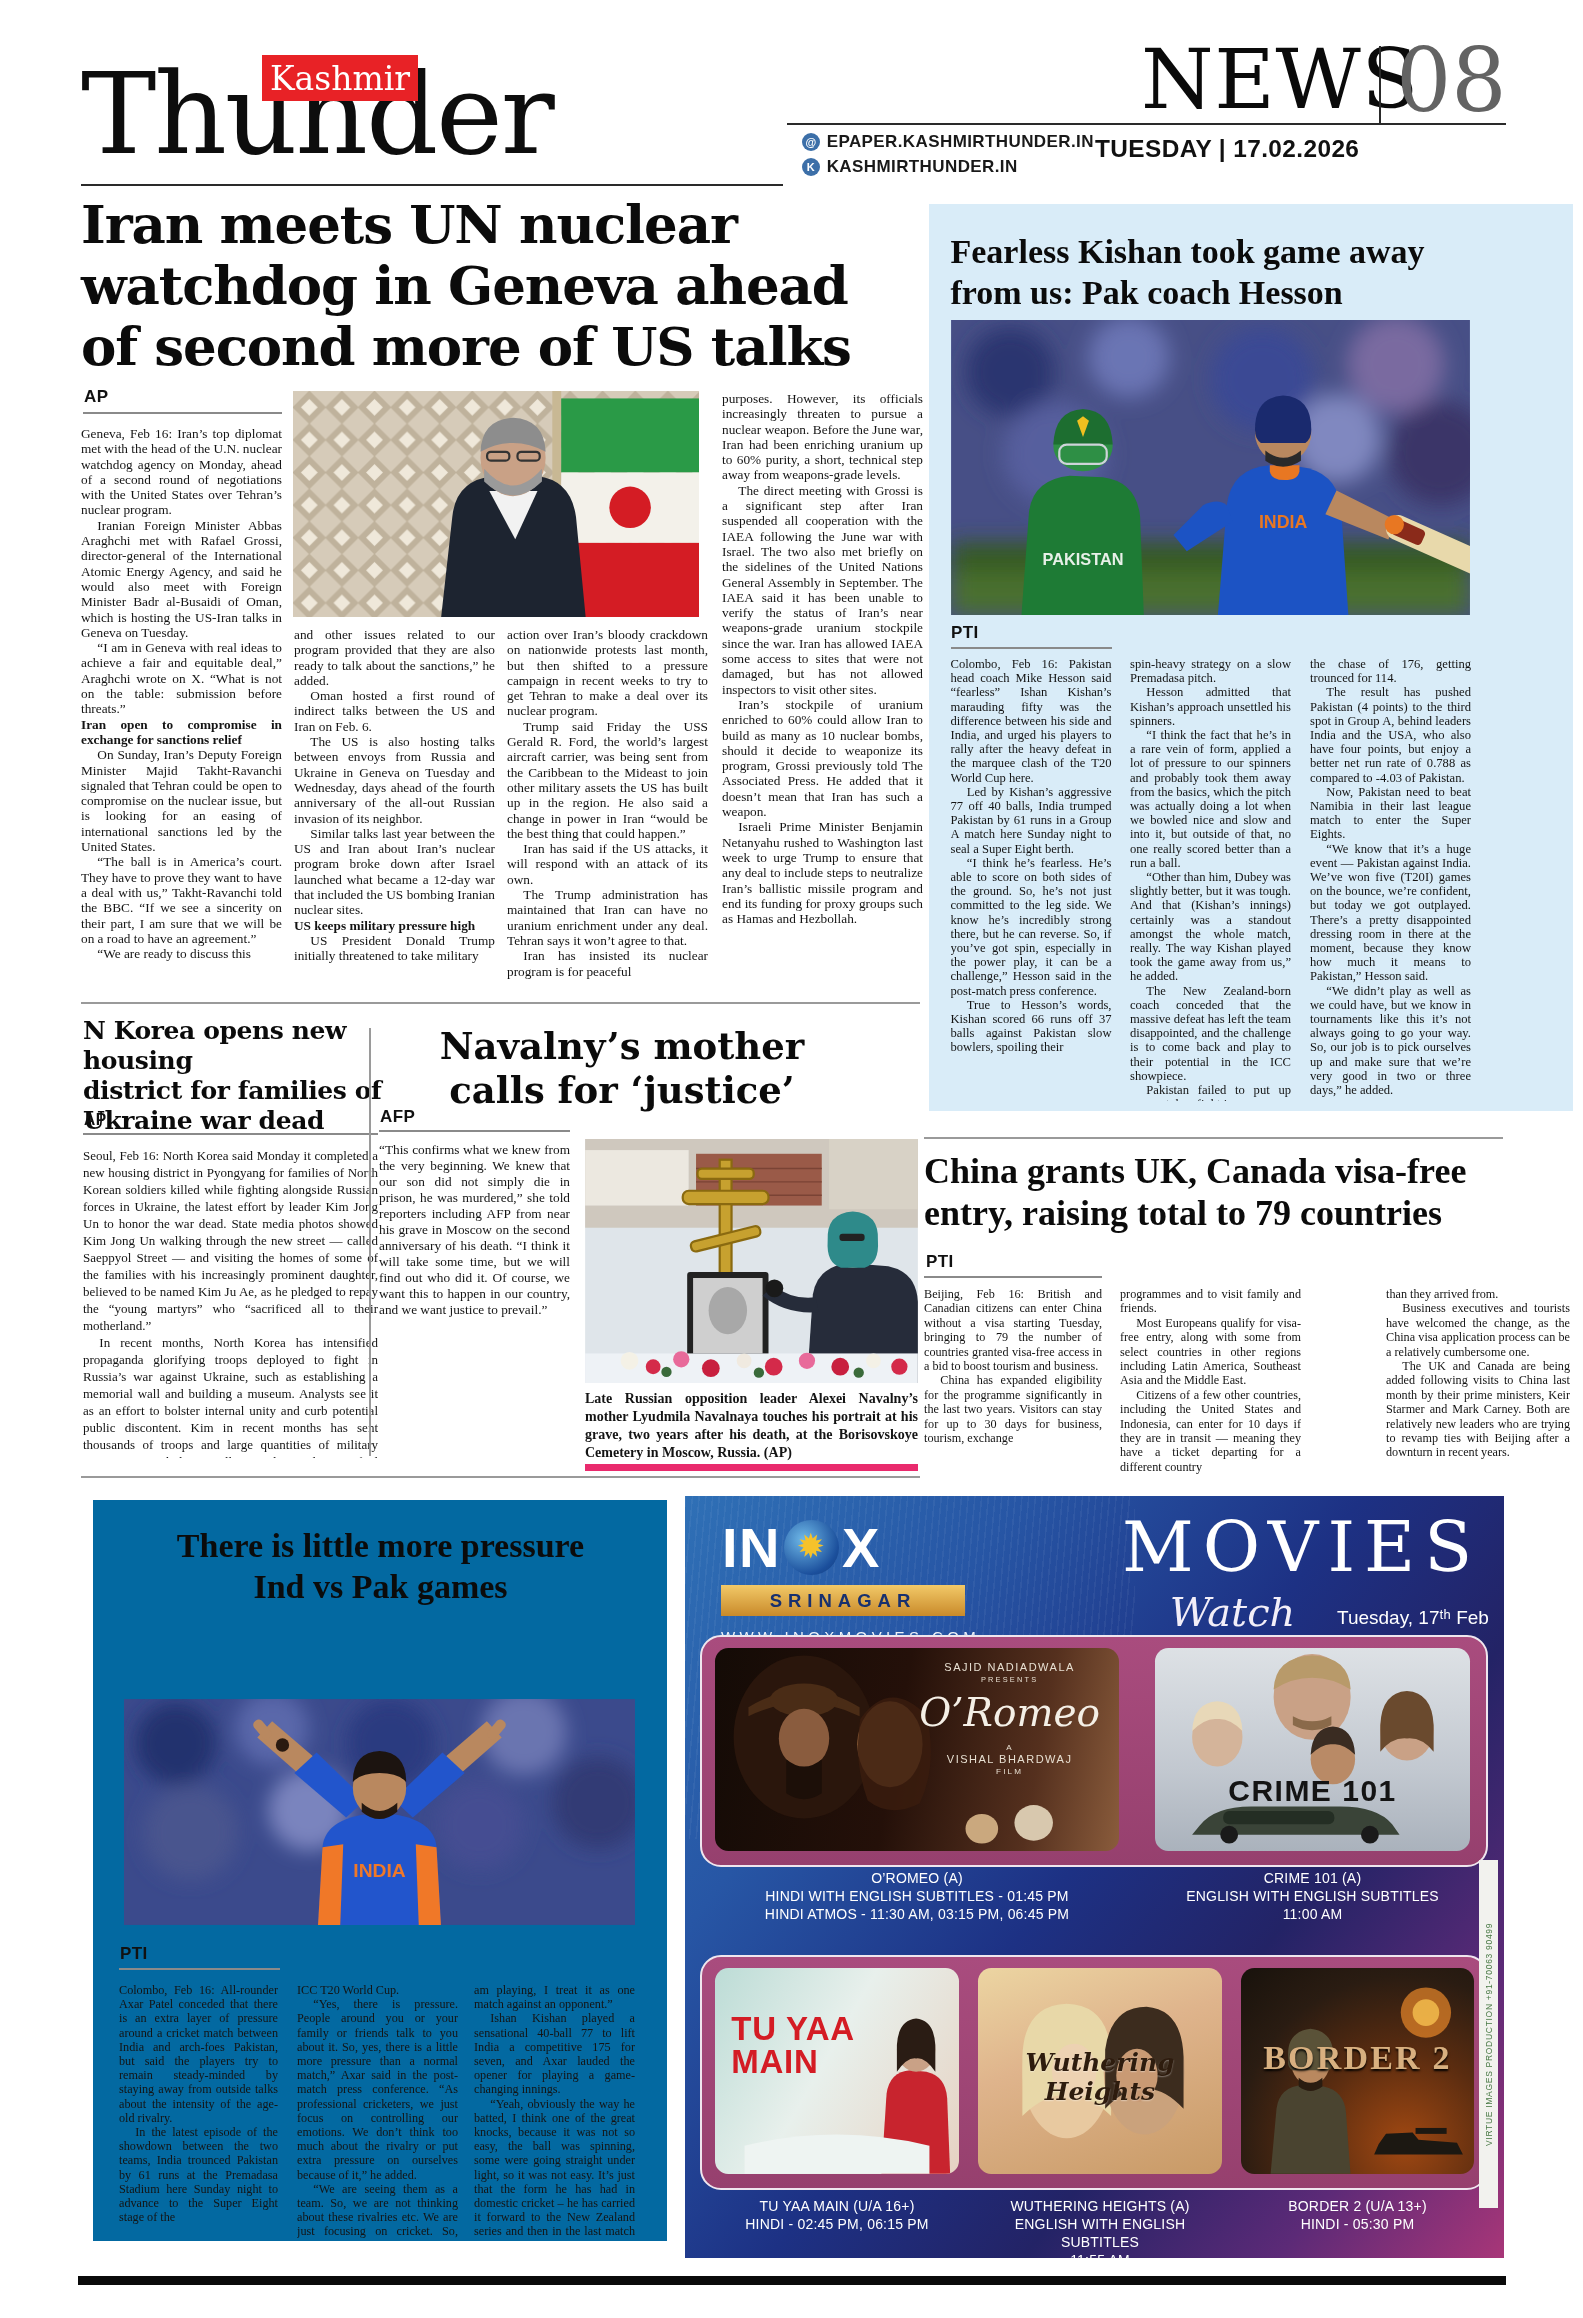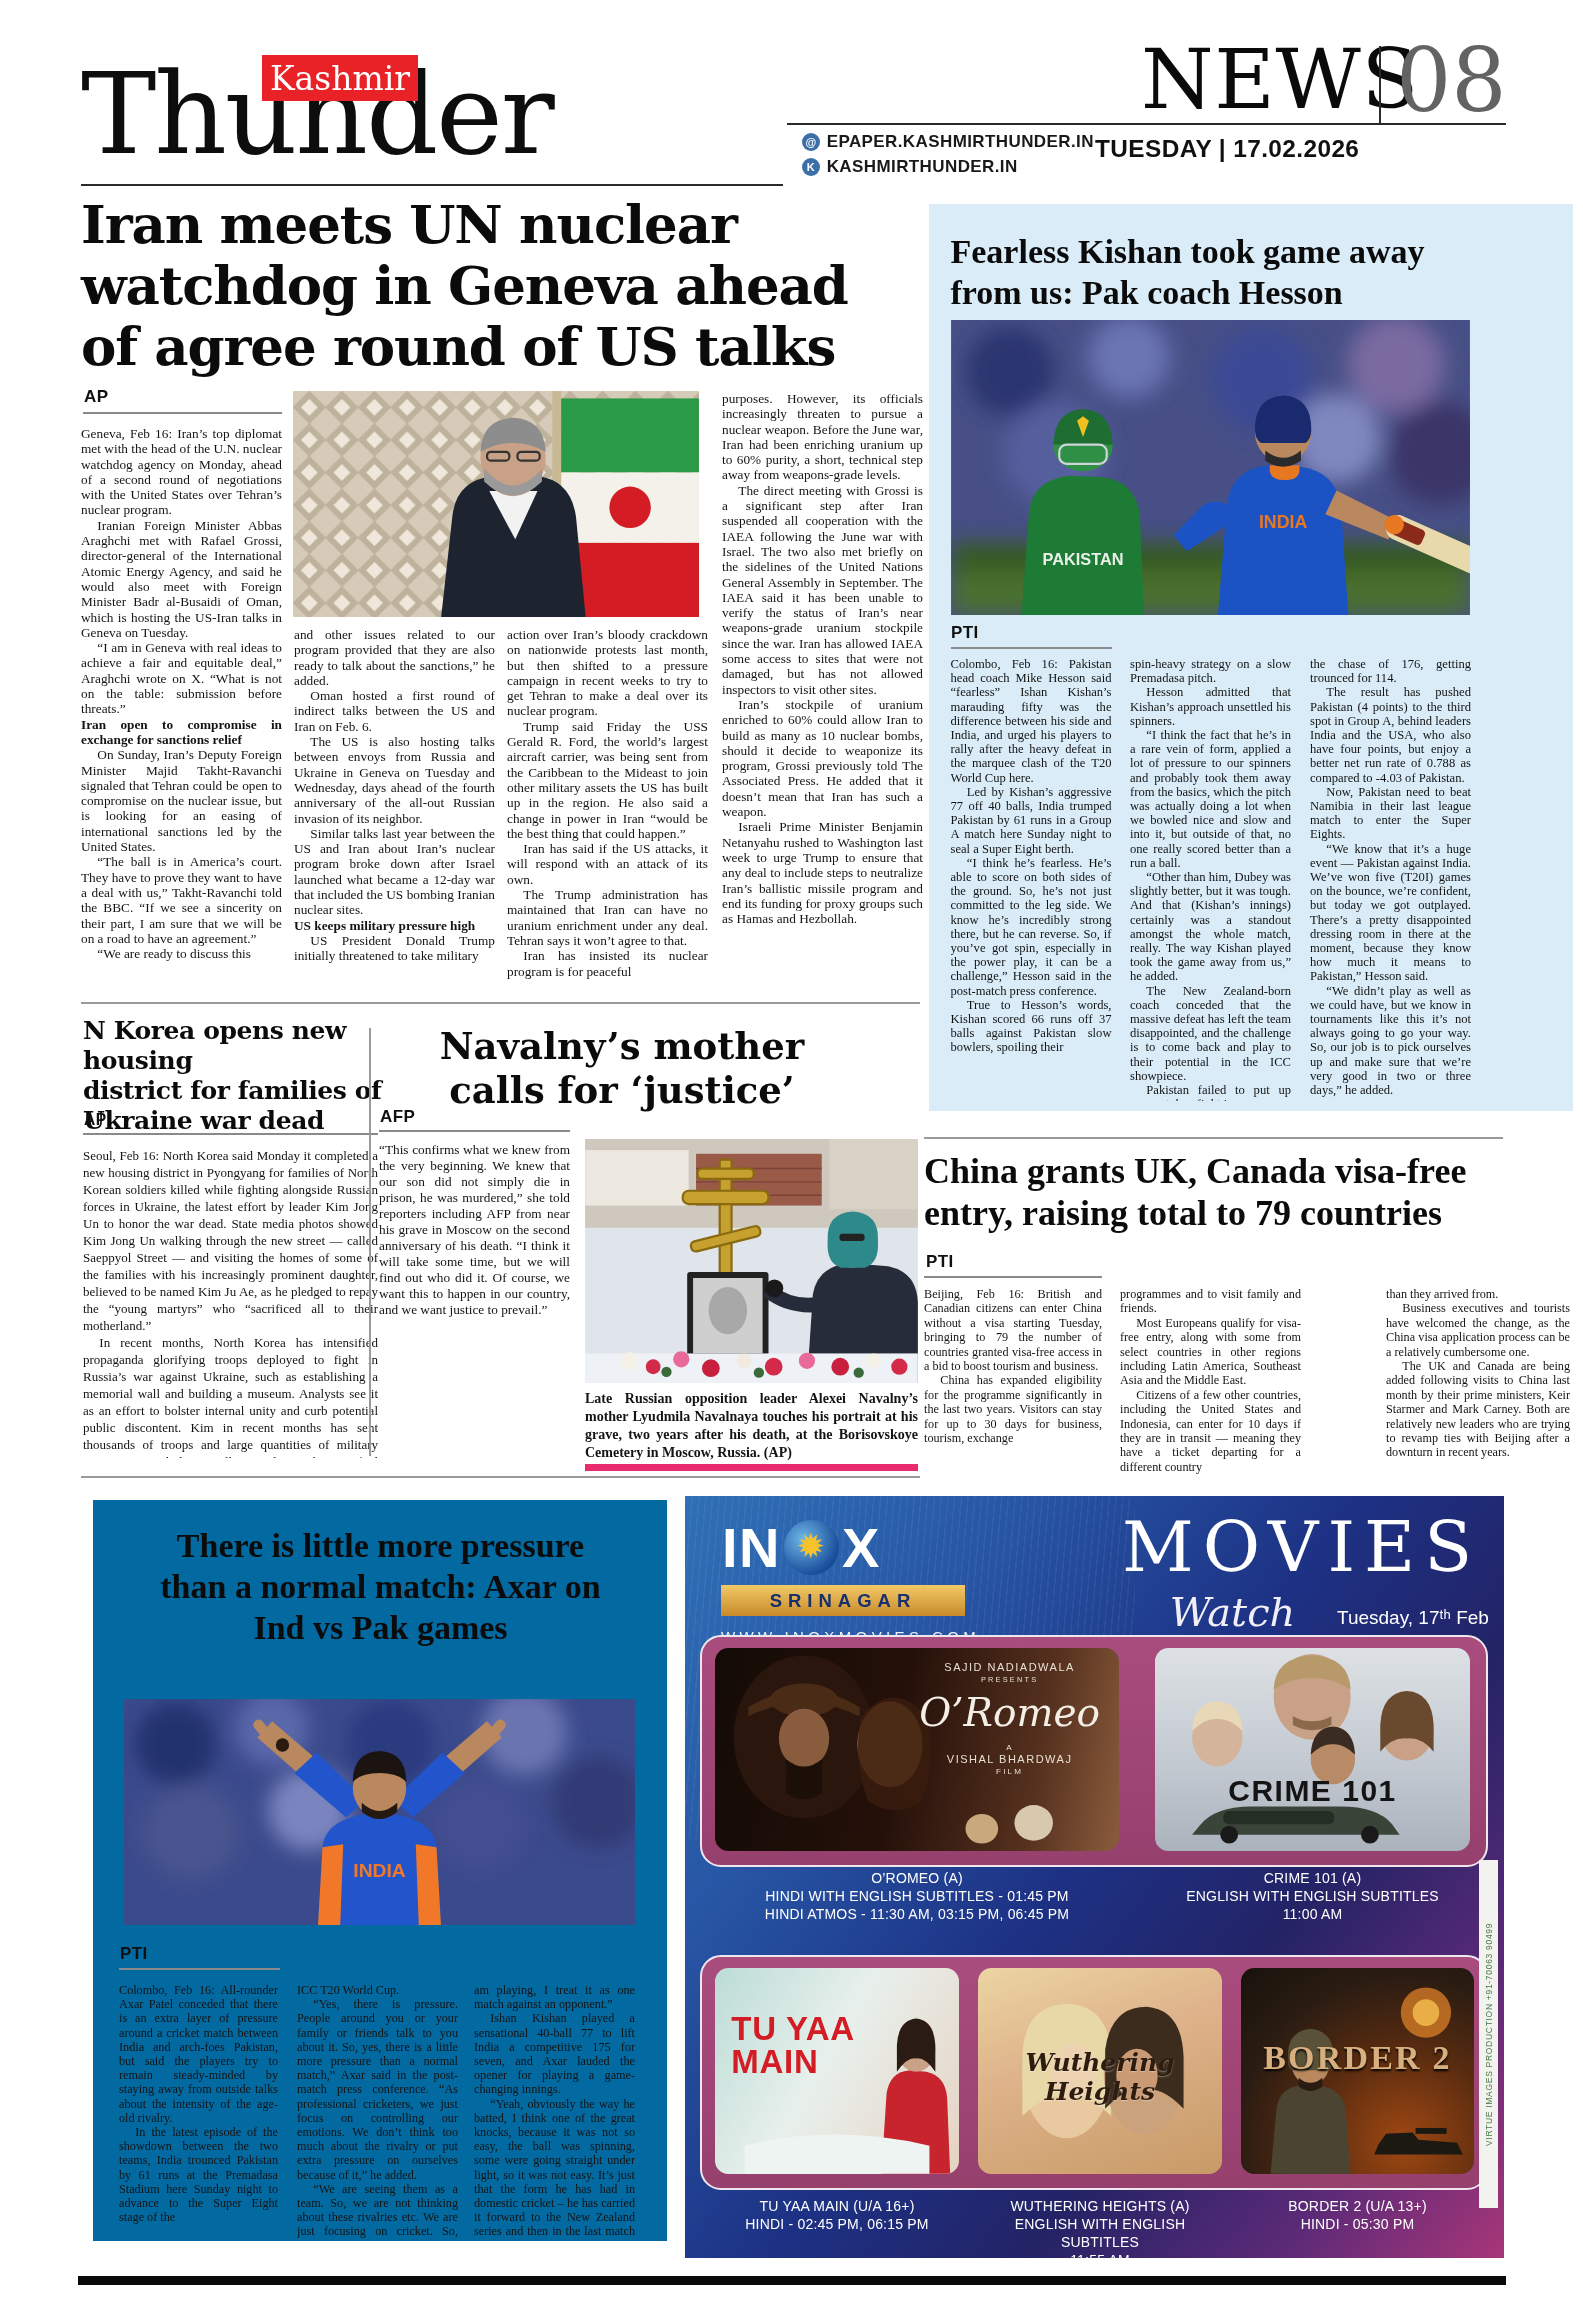--- a/index.html
+++ b/index.html
@@ -86,21 +86,21 @@
   </div>
   <div class="abs hdr-link" style="left:802px;top:157px;">
     <span class="link-ico">K</span>
     <span>KASHMIRTHUNDER.IN</span>
   </div>
   <div class="abs hdr-date" style="left:1095px;top:135px;">TUESDAY | 17.02.2026</div>
 
   <div class="abs hl" style="left:81px;top:194px;width:844px;font-size:53px;line-height:61px;letter-spacing:-1.1px;">
       <div>Iran meets UN nuclear</div>
       <div>watchdog in Geneva ahead</div>
-      <div>of agree round of US talks</div>
+      <div>of second more of US talks</div>
     </div>
   <div class="abs byline" style="left:84px;top:387px;">AP</div>
   <div class="abs byrule" style="left:83px;top:412px;width:199px;"></div>
 
   <div class="abs" style="left:293px;top:391px;width:406px;height:226px;">
     <svg width="406" height="226" xmlns="http://www.w3.org/2000/svg" viewBox="0 0 548 305">
       <defs>
         <pattern id="orn" width="44" height="44" patternUnits="userSpaceOnUse">
           <rect width="44" height="44" fill="#d6cbb9"></rect>
           <rect x="6" y="6" width="32" height="32" fill="#bfb29c" transform="rotate(45 22 22)"></rect>
@@ -324,21 +324,20 @@
       <p class="para">than they arrived from.</p>
       <p class="para">Business executives and tourists have welcomed the change, as the China visa application process can be a relatively cumbersome one.</p>
       <p class="para">The UK and Canada are being added following visits to China last month by their prime ministers, Keir Starmer and Mark Carney. Both are relatively new leaders who are trying to revamp ties with Beijing after a downturn in recent years.</p>
     </div>
 
   <div class="abs divider" style="left:81px;top:1476px;width:839px;height:1.5px;"></div>
 
   <div class="abs axar-box" style="left:93px;top:1500px;width:574px;height:741px;">
     <div class="abs hl-lib" style="left:21px;top:25px;width:533px;font-size:34px;line-height:41px;text-align:center;">
         <div>There is little more pressure</div>
-        <div>than a normal match: Axar on</div>
         <div>Ind vs Pak games</div>
       </div>
 
     <div class="abs" style="left:31px;top:199px;width:511px;height:226px;">
       <svg width="511" height="226" xmlns="http://www.w3.org/2000/svg" viewBox="0 0 690 305">
         <defs>
             <filter id="b2">
               <feGaussianBlur stdDeviation="13"></feGaussianBlur>
             </filter>
           </defs>

